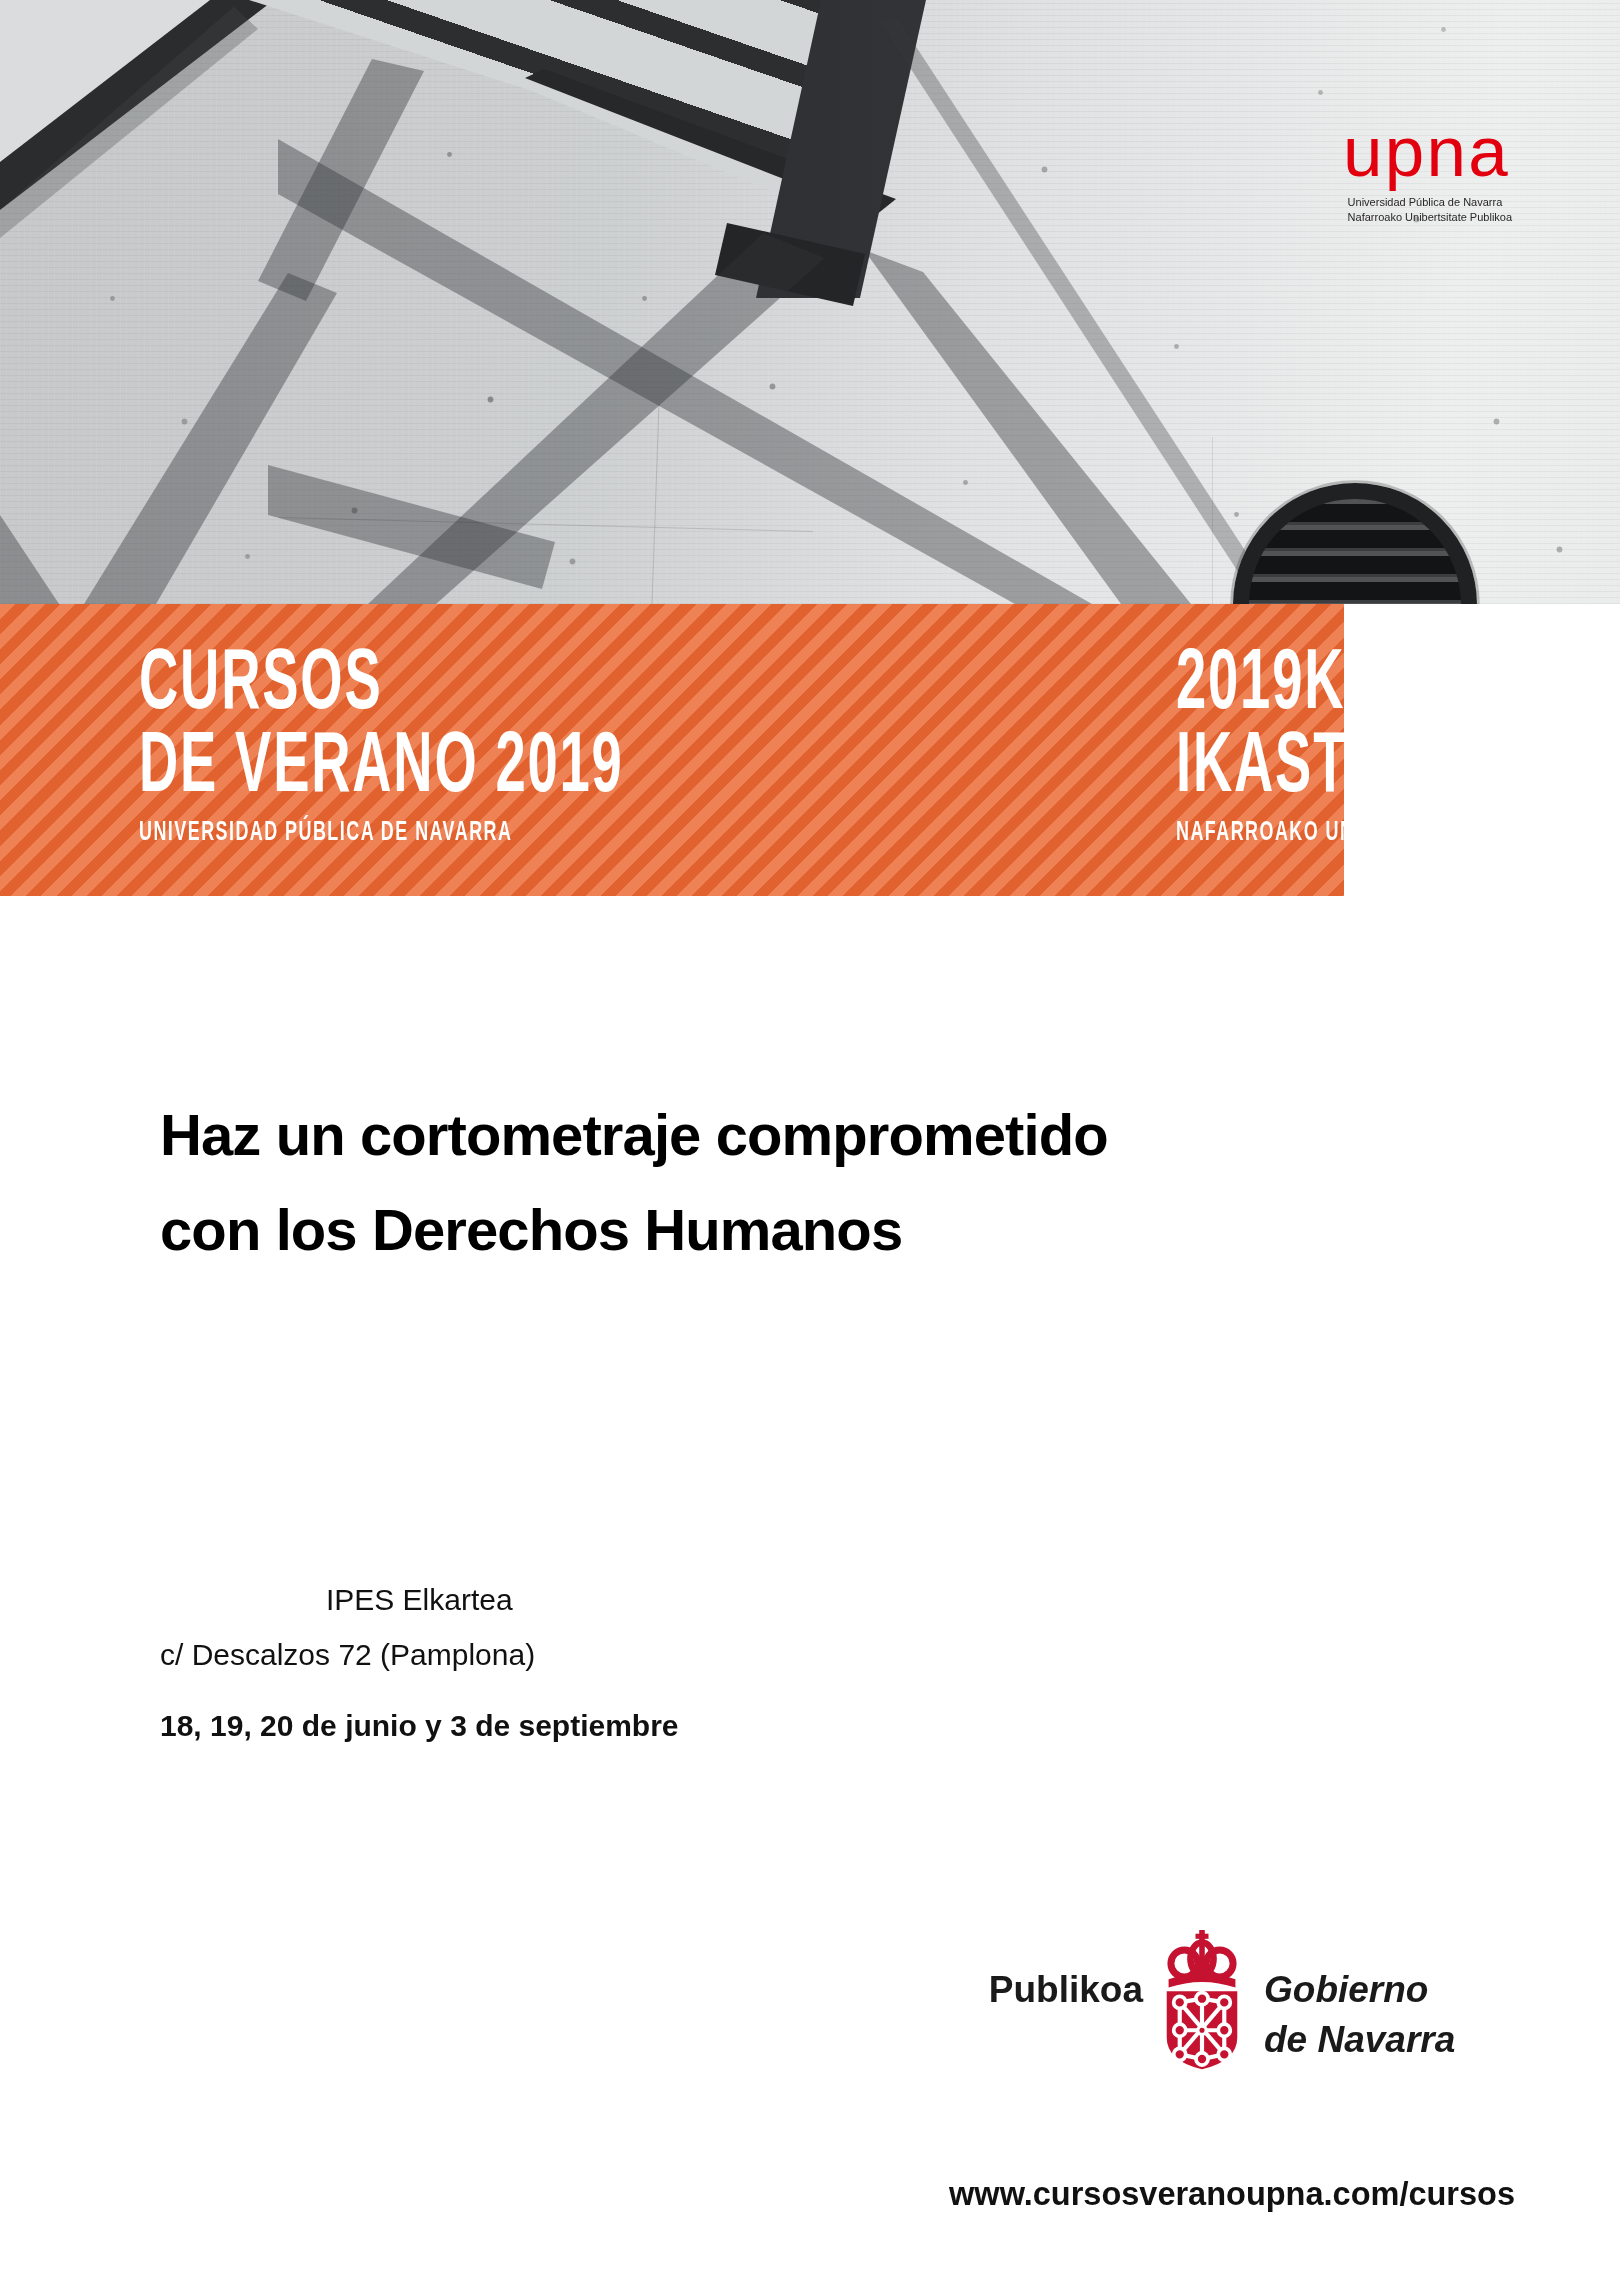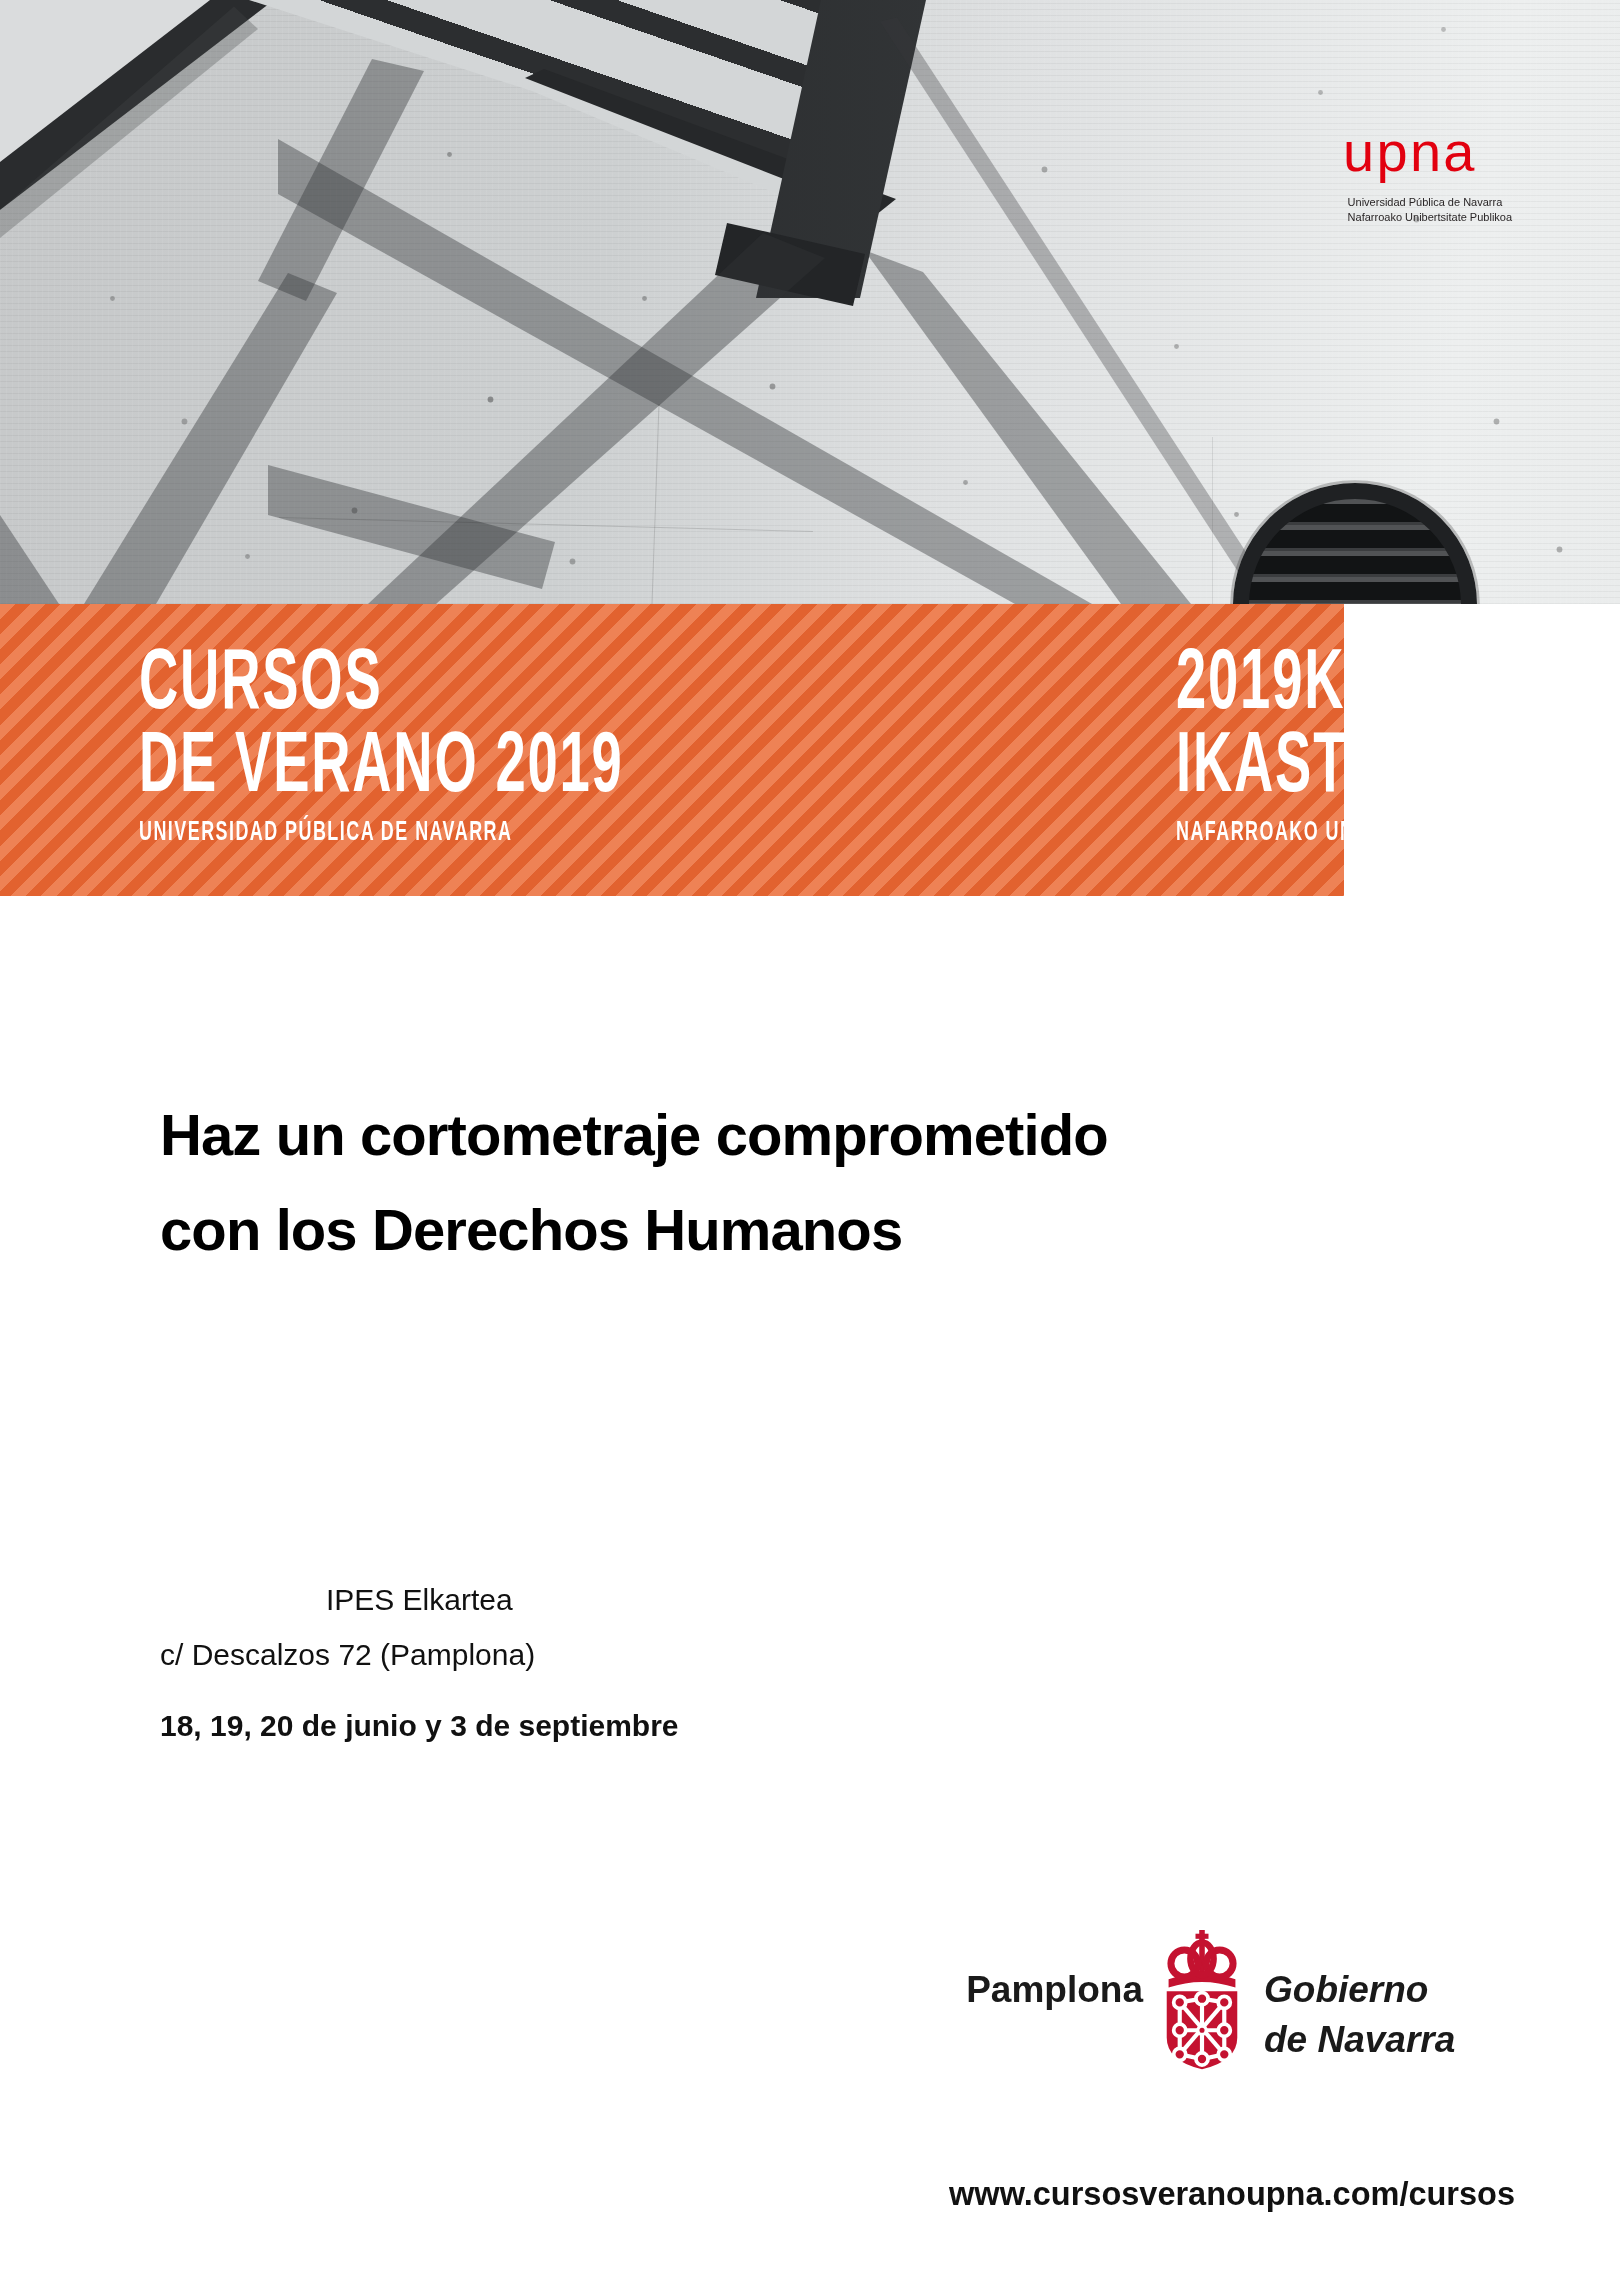--- a/index.html
+++ b/index.html
@@ -30,21 +30,21 @@
        571px 560px 0 1.4px rgba(25,25,25,.28), 246px 555px 0 0.9px rgba(25,25,25,.26);}
 
   
   .vent{position:absolute;left:1233px;top:483px;width:244px;height:244px;border-radius:50%;
         border:16px solid #1f2123;box-sizing:border-box;
         background:repeating-linear-gradient(180deg,#515355 0 4.6px,#121415 4.6px 23px,#3b3d3f 23px 26px);
         box-shadow:0 0 0 2.8px rgba(30,30,30,0.25);}
 
   
   .upna{position:absolute;left:1343px;top:116px;}
-  .upna-word{font-size:56px;line-height:71px;letter-spacing:2.3px;color:#e2000f;font-weight:400;}
+  .upna-word{font-size:71px;line-height:71px;letter-spacing:2.3px;color:#e2000f;font-weight:400;}
   .upna-sub{margin-top:8.4px;margin-left:4.6px;font-size:11px;line-height:14.4px;color:#2a2627;}
 
   
   .band{position:absolute;left:0;top:604px;width:1344px;height:292px;
         background:repeating-linear-gradient(135deg,#ee8255 0 10.7px,#e2622f 10.7px 21.4px);}
   .band-cond{transform:scaleX(0.64);transform-origin:left top;white-space:nowrap;color:#ffffff;}
   .band-left{position:absolute;left:139px;top:33px;}
   .band-right{position:absolute;left:1176px;top:33px;}
   .band-big{font-weight:700;font-size:85px;line-height:83px;letter-spacing:2.8px;}
   .band-small{margin-top:12px;font-weight:700;font-size:28px;line-height:32.5px;letter-spacing:2.3px;}
@@ -134,21 +134,21 @@
     <div>con los Derechos Humanos</div>
   </div>
 
   <div class="venue">
     <div class="v-name">IPES Elkartea</div>
     <div class="v-addr">c/ Descalzos 72 (Pamplona)</div>
     <div class="v-dates">18, 19, 20 de junio y 3 de septiembre</div>
   </div>
 
   <div class="gov-left">
-    <div>Pamplona</div>
+    <div>Publikoa</div>
   </div>
 
   <svg class="gov-shield" viewBox="0 0 172 306" xmlns="http://www.w3.org/2000/svg">
     <g fill="#c41230">
       <rect x="80" y="0" width="12" height="28"></rect>
       <rect x="72" y="8" width="28" height="11"></rect>
       <rect x="80" y="22" width="12" height="78"></rect>
       <path d="M14,106 Q86,82 158,106 L158,124 Q86,100 14,124 Z"></path>
     </g>
     <circle cx="48" cy="72" r="29" fill="none" stroke="#c41230" stroke-width="15"></circle>

